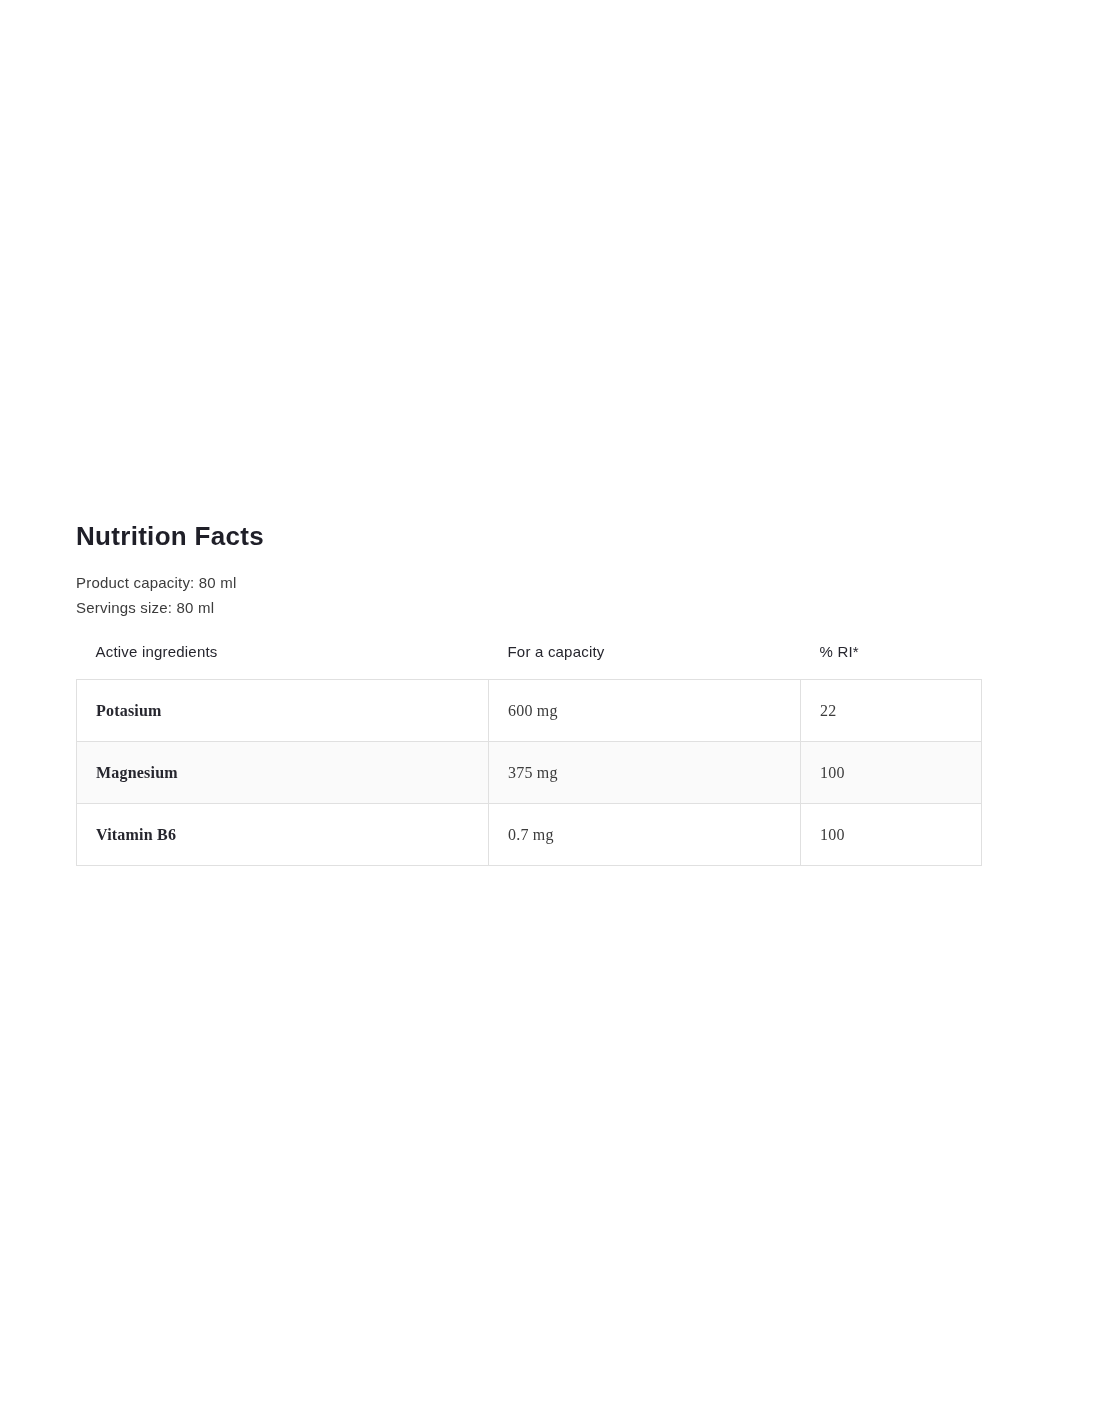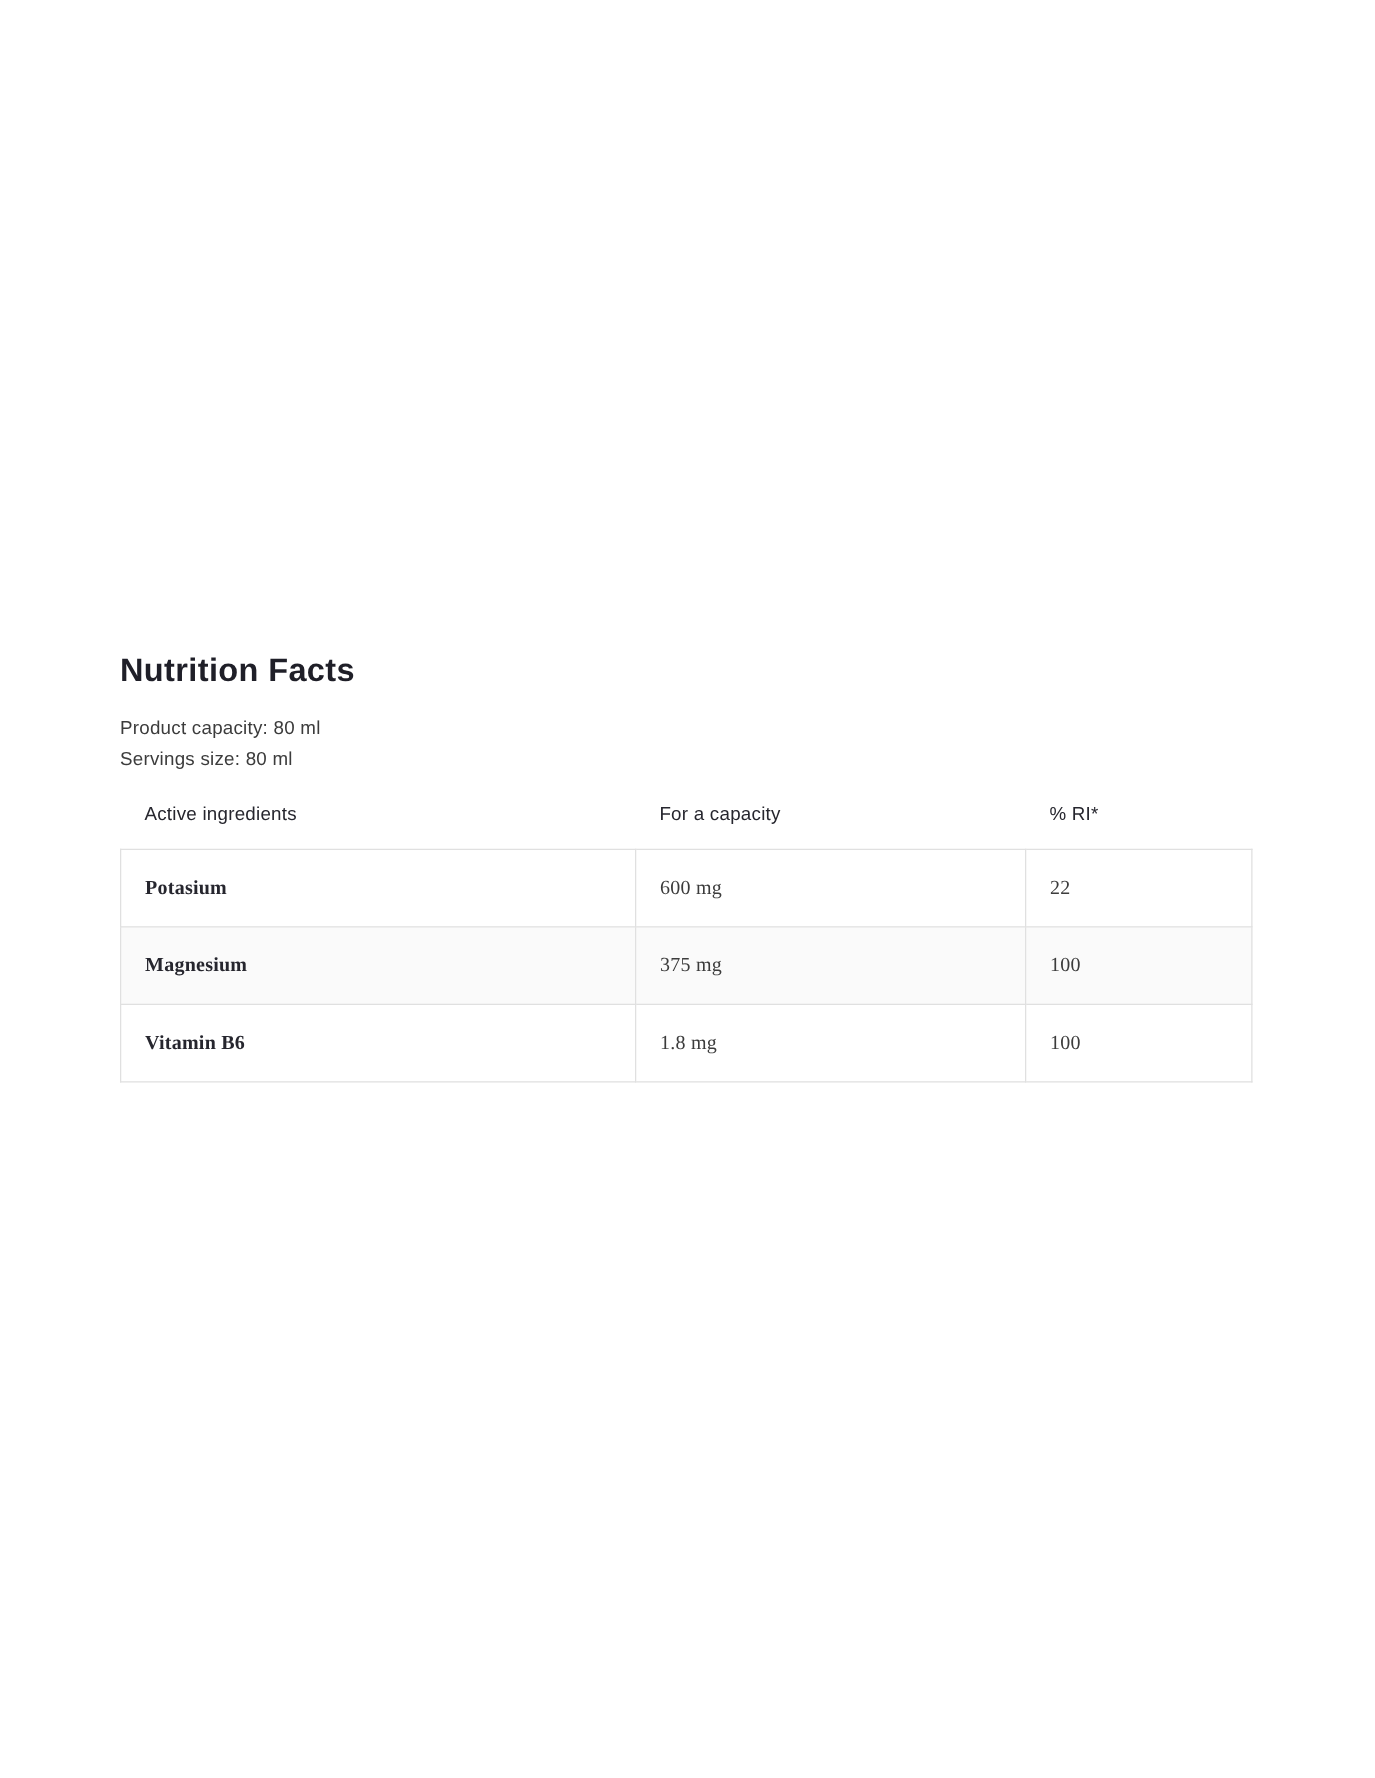--- a/index.html
+++ b/index.html
@@ -12,21 +12,21 @@
   * { box-sizing: border-box; }
   html, body { margin: 0; padding: 0; }
   body {
     width: 1100px;
     height: 1422px;
     background: #ffffff;
     font-family: "Liberation Sans", sans-serif;
     -webkit-font-smoothing: antialiased;
   }
   .nutrition-section {
-    padding: 523px 99px 0 96px;
+    padding: 523px 99px 0 76px;
   }
   .section-title {
     margin: 0 0 21px 0;
     font-size: 26px;
     line-height: 1;
     font-weight: 700;
     letter-spacing: 0.3px;
     color: var(--c-title);
   }
   .info-block { margin: 4px 0 0 0; }
@@ -104,19 +104,19 @@
         <td class="cell-portion">600 mg</td>
         <td class="cell-ri">22</td>
       </tr>
       <tr class="striped">
         <td class="cell-ingredient">Magnesium</td>
         <td class="cell-portion">375 mg</td>
         <td class="cell-ri">100</td>
       </tr>
       <tr>
         <td class="cell-ingredient">Vitamin B6</td>
-        <td class="cell-portion">1.8 mg</td>
+        <td class="cell-portion">0.7 mg</td>
         <td class="cell-ri">100</td>
       </tr>
     </tbody>
   </table>
 
 </div>
 
 </body></html>

